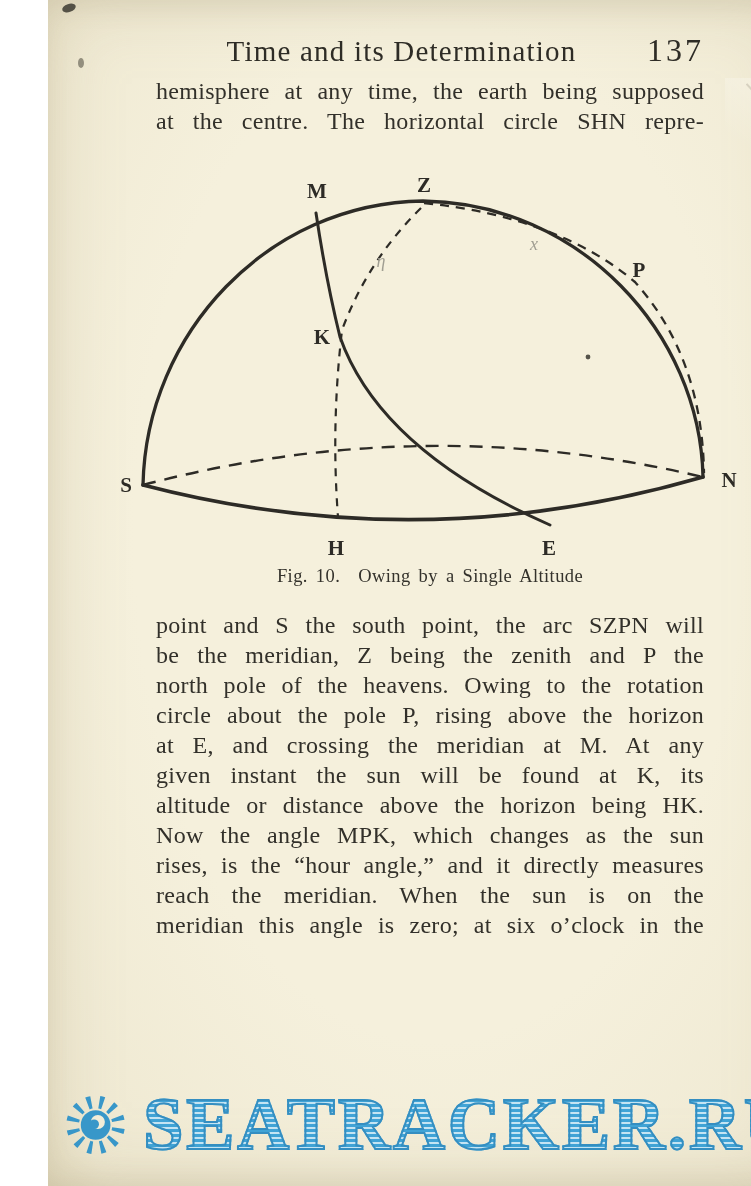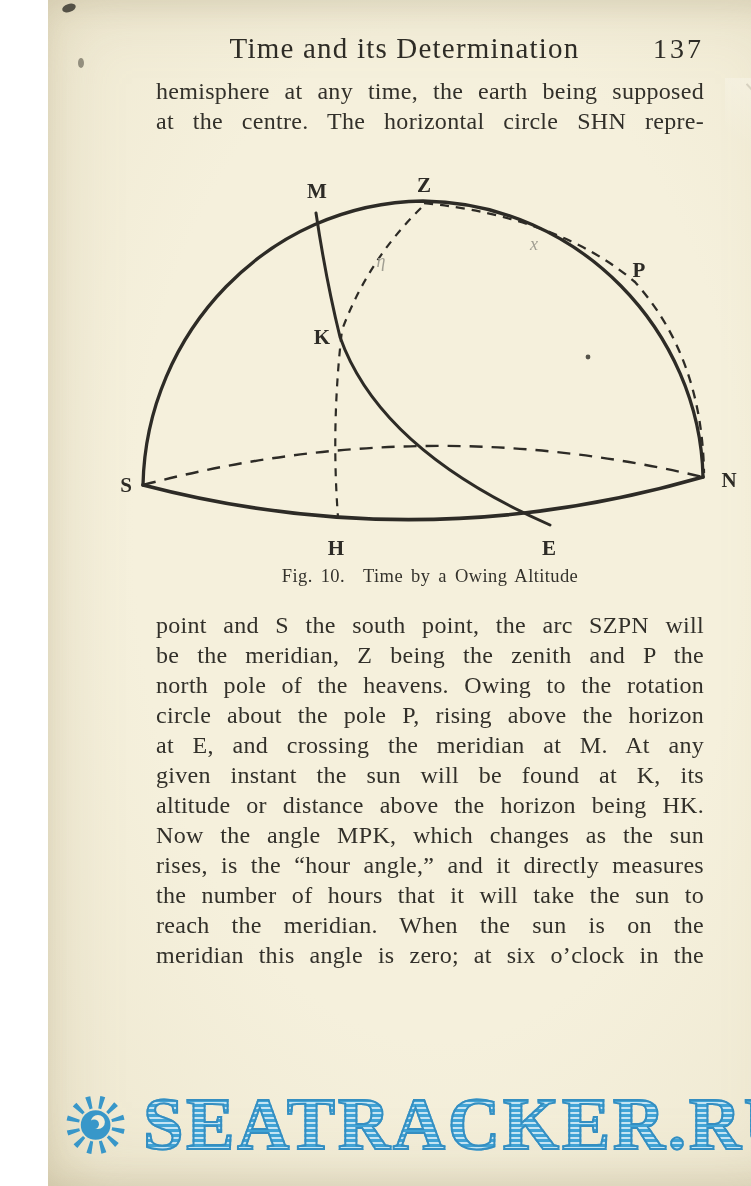--- a/index.html
+++ b/index.html
@@ -18,21 +18,21 @@
   .speck2{position:absolute;left:30px;top:58px;width:6px;height:10px;border-radius:50%;background:#4a473c;opacity:.55;}
   .speck3{position:absolute;left:744px;top:290px;width:5px;height:44px;background:rgba(60,50,30,.10);}
   .crease{position:absolute;left:682px;top:120px;width:100px;height:2px;background:rgba(90,80,60,.18);transform:rotate(48deg);}
   .curl{position:absolute;right:0;top:78px;width:74px;height:120px;background:linear-gradient(215deg,rgba(255,255,255,.38),rgba(255,255,255,0) 62%);}
 
   .header{
     position:absolute;left:108px;top:32px;width:548px;
     display:flex;align-items:baseline;
   }
   .title{flex:1;text-align:center;font-size:29px;letter-spacing:1.2px;color:#2e2c26;}
-  .pagenum{font-size:28px;letter-spacing:3px;color:#2e2c26;}
+  .pagenum{font-size:32px;letter-spacing:3px;color:#2e2c26;}
 
   .intro{position:absolute;left:108px;top:76px;width:548px;}
   .bodytext{position:absolute;left:108px;top:610px;width:548px;}
   .line{
     font-size:24px;line-height:30px;letter-spacing:.3px;word-spacing:2.5px;
     text-align:justify;text-align-last:justify;text-justify:inter-word;
     white-space:nowrap_off;
   }
 
   .figwrap{position:absolute;left:40px;top:175px;width:680px;height:390px;}
@@ -108,34 +108,33 @@
       <text class="figlabel" x="641" y="312" text-anchor="middle">N</text>
       <text class="figlabel" x="248" y="380" text-anchor="middle">H</text>
       <text class="figlabel" x="461" y="380" text-anchor="middle">E</text>
 
       <text class="hand" x="293" y="92" text-anchor="middle">η</text>
       <text class="hand" x="446" y="75" text-anchor="middle">x</text>
     </svg>
   </div>
 
   <div class="caption">
-    <span>Fig. 10.</span><span class="gap"></span><span>Time by a Owing Altitude</span>
+    <span>Fig. 10.</span><span class="gap"></span><span>Owing by a Single Altitude</span>
   </div>
 
   <div class="bodytext">
     <div class="line">point and S the south point, the arc SZPN will</div>
     <div class="line">be the meridian, Z being the zenith and P the</div>
     <div class="line">north pole of the heavens.  Owing to the rotation</div>
     <div class="line">circle about the pole P, rising above the horizon</div>
     <div class="line">at E, and crossing the meridian at M.  At any</div>
     <div class="line">given instant the sun will be found at K, its</div>
     <div class="line">altitude or distance above the horizon being HK.</div>
     <div class="line">Now the angle MPK, which changes as the sun</div>
     <div class="line">rises, is the “hour angle,” and it directly measures</div>
-    <div class="line">the number of hours that it will take the sun to</div>
     <div class="line">reach the meridian.  When the sun is on the</div>
     <div class="line">meridian this angle is zero; at six o’clock in the</div>
   </div>
 
   <div class="watermark">
     <svg width="96" height="96" viewBox="0 0 96 96">
       <g transform="rotate(8 48 48)">
         <circle cx="48" cy="48" r="31" fill="none" stroke="#2f93c9" stroke-width="17" stroke-dasharray="5.5 10.7"></circle>
       </g>
       <circle cx="48" cy="48" r="20" fill="#2f93c9"></circle>

